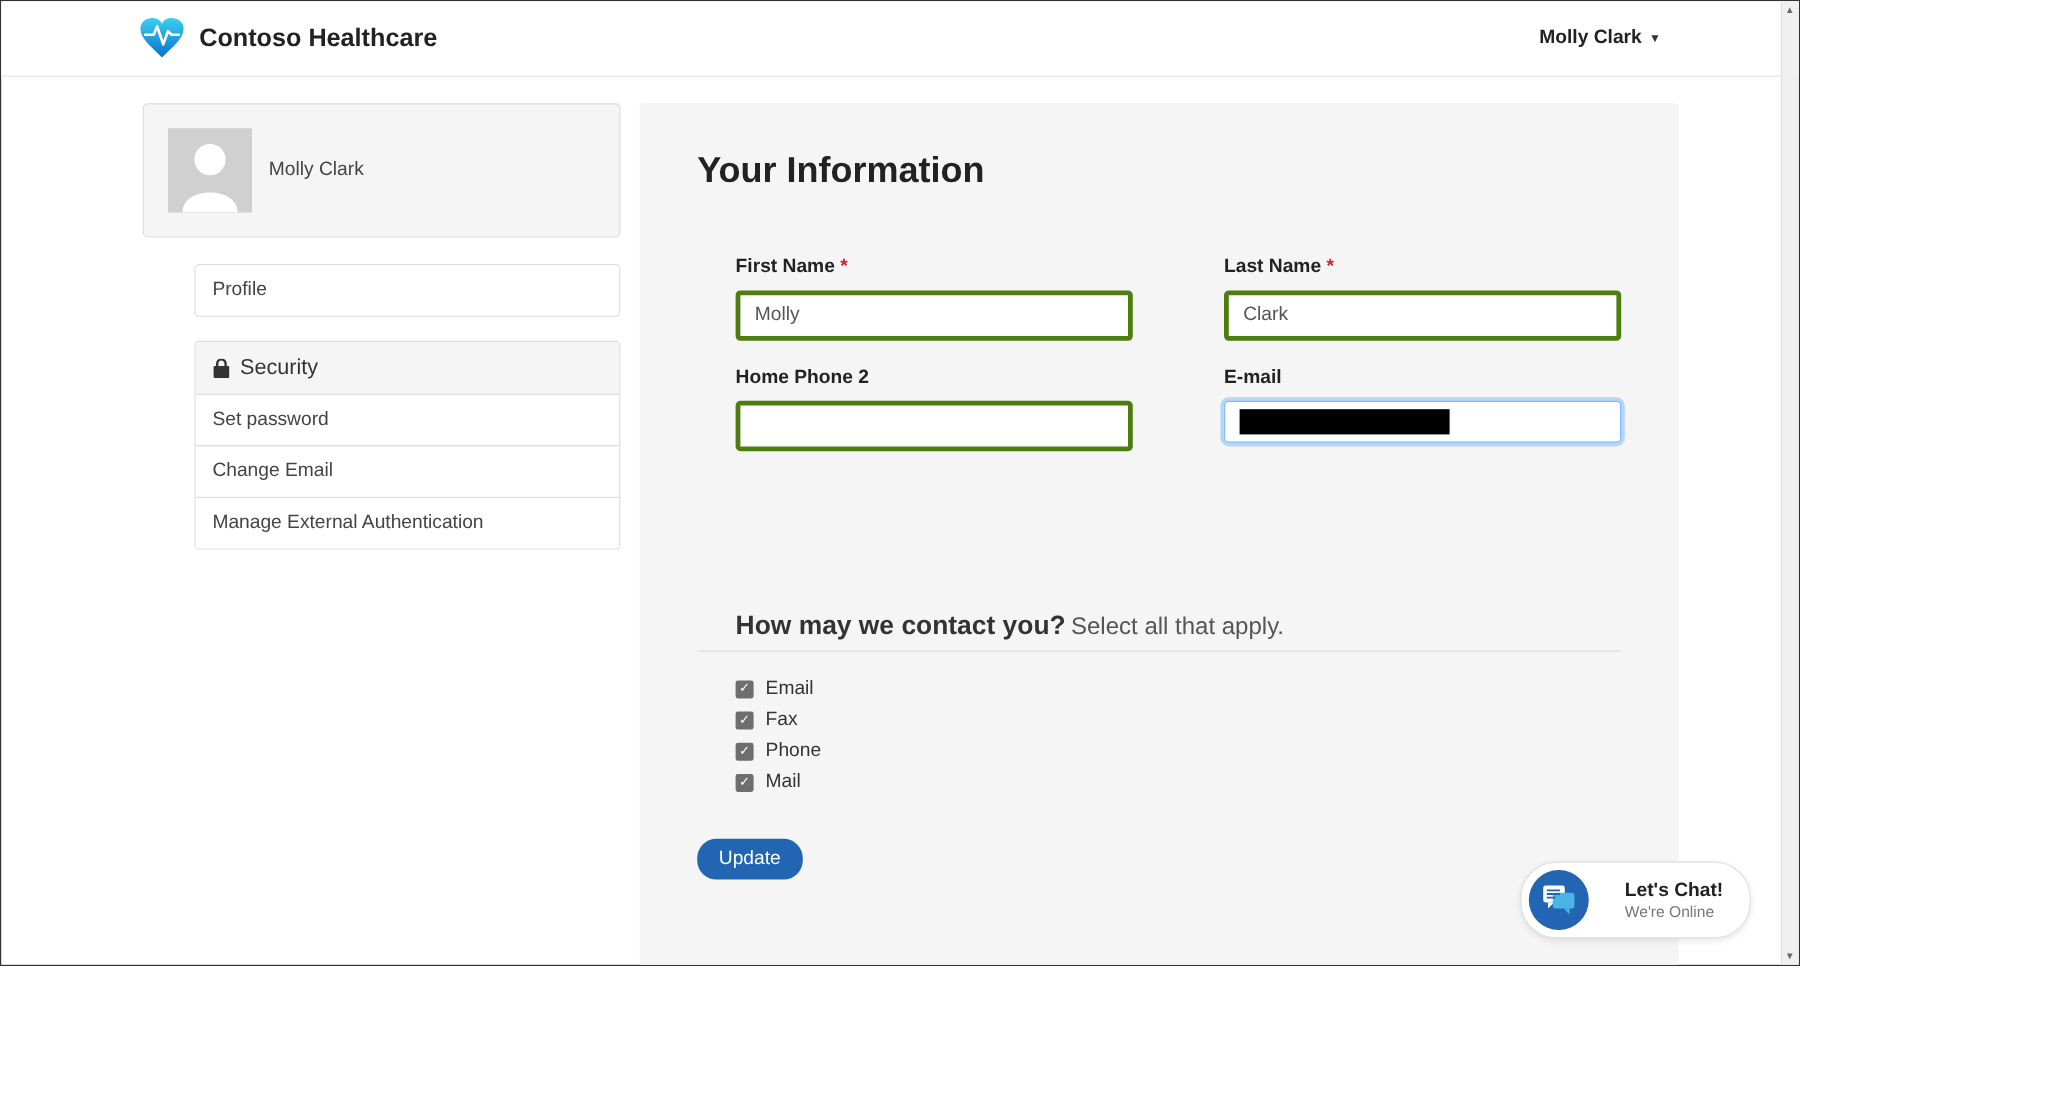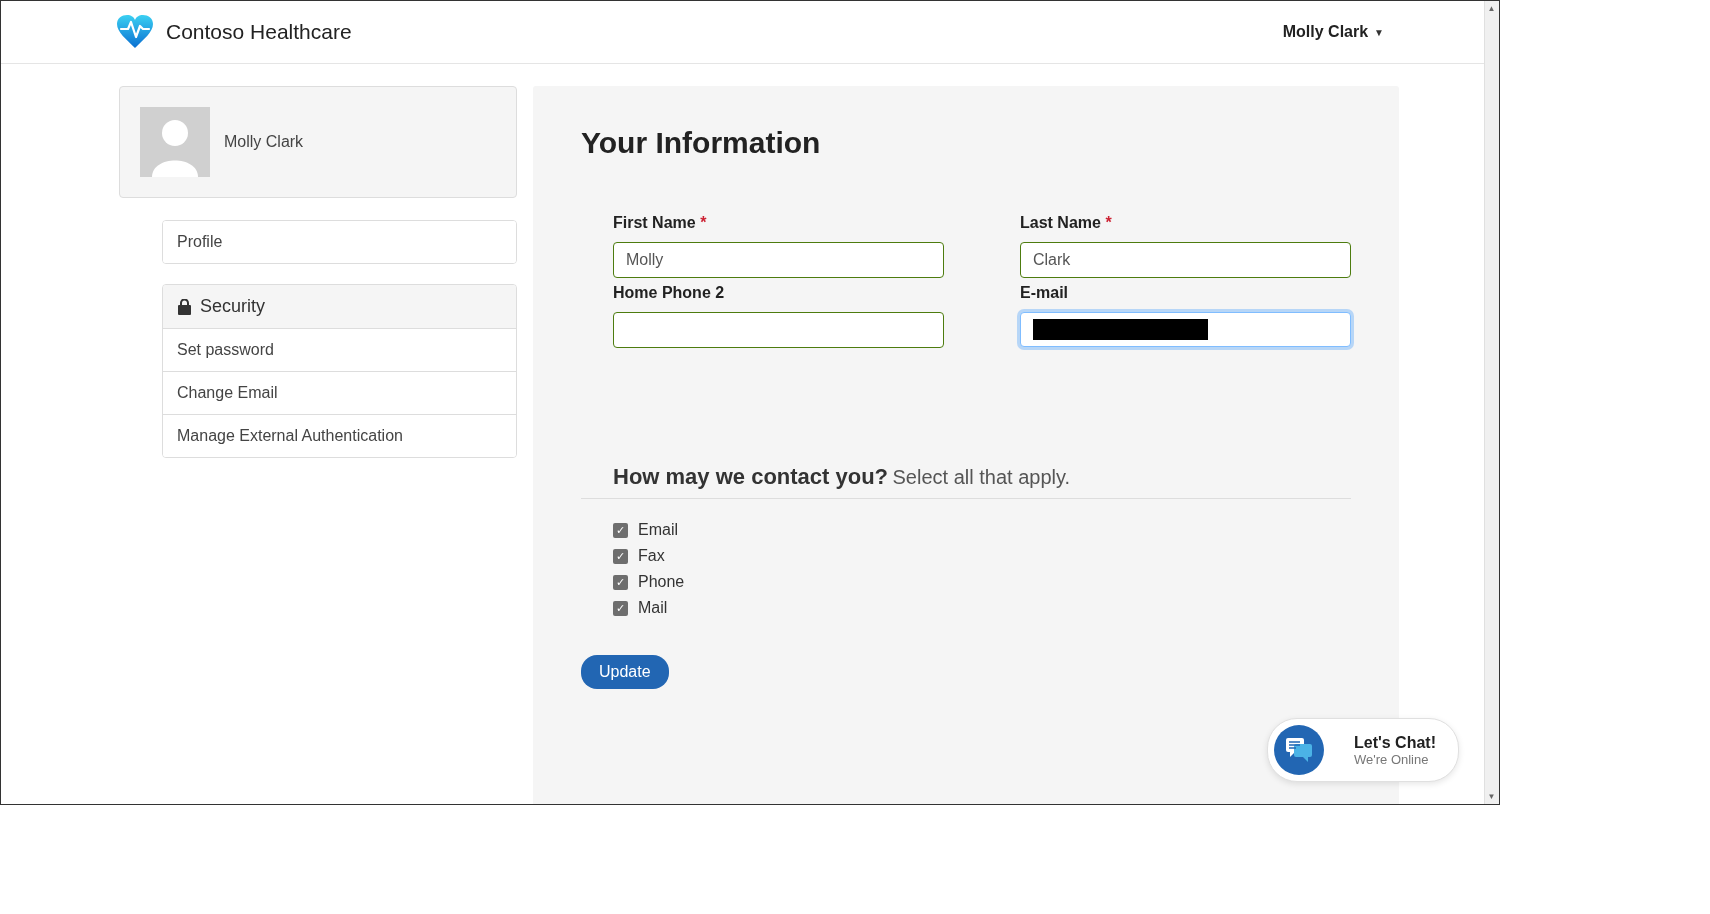--- a/index.html
+++ b/index.html
@@ -65,21 +65,21 @@
     .brand {
       display: flex;
       align-items: center;
       gap: 12px;
     }
     .brand-logo svg {
       display: block;
     }
     .brand-name {
       font-size: 21px;
-      font-weight: 400;
+      font-weight: 700;
       color: #222;
     }
     .user-menu {
       display: flex;
       align-items: center;
       gap: 6px;
       cursor: pointer;
       font-size: 16px;
       font-weight: 600;
       color: #222;
@@ -162,42 +162,42 @@
     }
     .panel-title {
       font-size: 30px;
       font-weight: 600;
       color: #222;
       margin-bottom: 54px;
     }
     .form-row {
       display: flex;
       gap: 76px;
-      margin-bottom: 6px;
+      margin-bottom: 22px;
       padding-left: 32px;
     }
     .form-col {
       flex: 1;
       max-width: 352px;
     }
     .form-label {
       font-size: 16px;
       font-weight: 600;
       color: #222;
       display: block;
       margin-bottom: 10px;
     }
     .req {
       color: #c23;
     }
     .form-input {
       width: 100%;
       padding: 8px 12px;
       font-size: 16px;
-      border: 1px solid #4d7c0f;
+      border: 4px solid #4d7c0f;
       border-radius: 4px;
       background: #fff;
       color: #555;
     }
     .form-input.focused {
       border: 1px solid #80bdff;
       box-shadow: 0 0 0 3px rgba(0,123,255,.25);
       outline: none;
     }
     .redacted {

